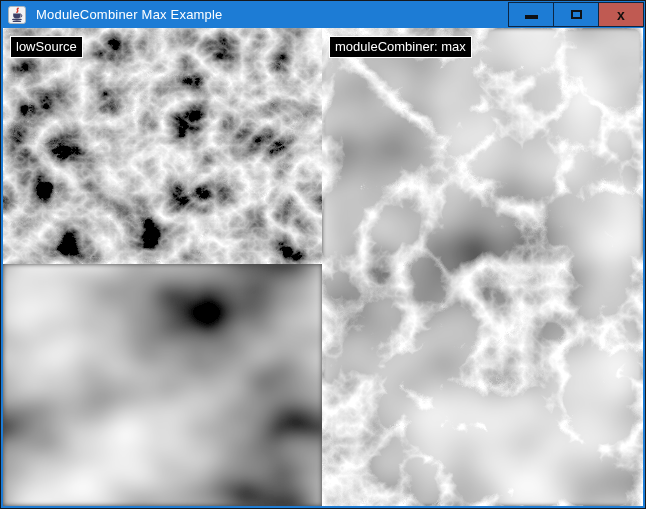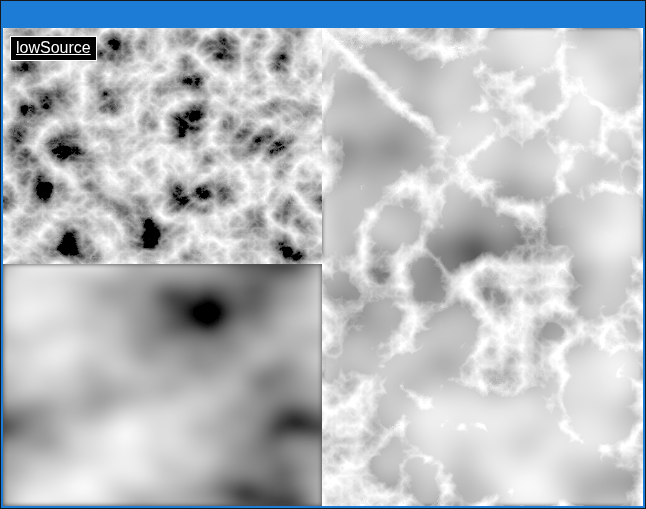--- a/index.html
+++ b/index.html
@@ -34,21 +34,21 @@
     display:grid; grid-template-columns:319px 1fr; background:#000;
   }
   .left-col { display:grid; grid-template-rows:236px 1fr; }
   .panel { position:relative; overflow:hidden; background:#444; isolation:isolate; }
   .panel svg { position:absolute; inset:0; width:100%; height:100%; display:block; }
   .noise-layer { position:absolute; inset:0; }
   .noise-layer.top { mix-blend-mode:lighten; }
   .panel-label {
     position:absolute; z-index:5;
     background:#000000; color:#ffffff; border:1px solid #ffffff;
-    font-size:16px; padding:2px 5px 3px 5px; white-space:nowrap;text-decoration:underline;
+    font-size:13px; padding:2px 5px 3px 5px; white-space:nowrap;
   }
   .panel-label.pos-a { left:7px; top:8px; }
   .panel-label.pos-b { left:7px; top:5px; }
 </style>
 </head>
 <body>
 
 <svg width="0" height="0" style="position:absolute" aria-hidden="true">
   <defs>
 
@@ -91,20 +91,42 @@
         <feFuncG type="linear" slope="1.5" intercept="-0.3"></feFuncG>
         <feFuncB type="linear" slope="1.5" intercept="-0.3"></feFuncB>
       </feComponentTransfer>
       <feGaussianBlur stdDeviation="2.5"></feGaussianBlur>
     </filter>
   </defs>
 </svg>
 
 <div class="window">
 
+  <div class="titlebar">
+    <svg class="app-icon" viewBox="0 0 18 18">
+      <rect x="0.5" y="0.5" width="17" height="17" rx="2.2" fill="#f2f3f4" stroke="#a9b4bd"></rect>
+      <path d="M10.2 2.2 C7.6 3.4 11.6 4.4 8.9 6.3" stroke="#d4382a" stroke-width="1.5" fill="none" stroke-linecap="round"></path>
+      <path d="M5.2 7.6 h7.4 v2.1 a3.7 2.6 0 0 1 -7.4 0 z" fill="#3c4066"></path>
+      <path d="M12.6 8.2 a1.6 1.6 0 0 1 0 3.1" stroke="#3c4066" stroke-width="1" fill="none"></path>
+      <ellipse cx="8.9" cy="13.6" rx="4.9" ry="1.1" fill="#3c4066"></ellipse>
+      <rect x="4.6" y="15" width="8.6" height="1.1" rx="0.55" fill="#3c4066"></rect>
+    </svg>
+    <span class="window-title">ModuleCombiner Max Example</span>
+    <div class="controls">
+      <div class="ctl-btn">
+        <div class="sym-min"></div>
+      </div>
+      <div class="ctl-btn">
+        <div class="sym-max"></div>
+      </div>
+      <div class="ctl-btn close">
+        <span class="sym-close">x</span>
+      </div>
+    </div>
+  </div>
 
   <div class="content">
 
     <div class="left-col">
 
       <div class="panel">
         <svg viewBox="0 0 319 236" preserveAspectRatio="none">
           <rect width="319" height="236" fill="#6a6a6a" filter="url(#fLow)"></rect>
         </svg>
         <div class="panel-label pos-a">lowSource</div>
@@ -121,16 +143,17 @@
       <div class="noise-layer">
         <svg viewBox="0 0 321 478" preserveAspectRatio="none">
           <rect width="321" height="478" fill="#555" filter="url(#fSmoothBright)"></rect>
         </svg>
       </div>
       <div class="noise-layer top">
         <svg viewBox="0 0 321 478" preserveAspectRatio="none">
           <rect width="321" height="478" fill="#333" filter="url(#fRidgeBig)"></rect>
         </svg>
       </div>
+      <div class="panel-label pos-a">moduleCombiner: max</div>
     </div>
 
   </div>
 </div>
 
 </body></html>

